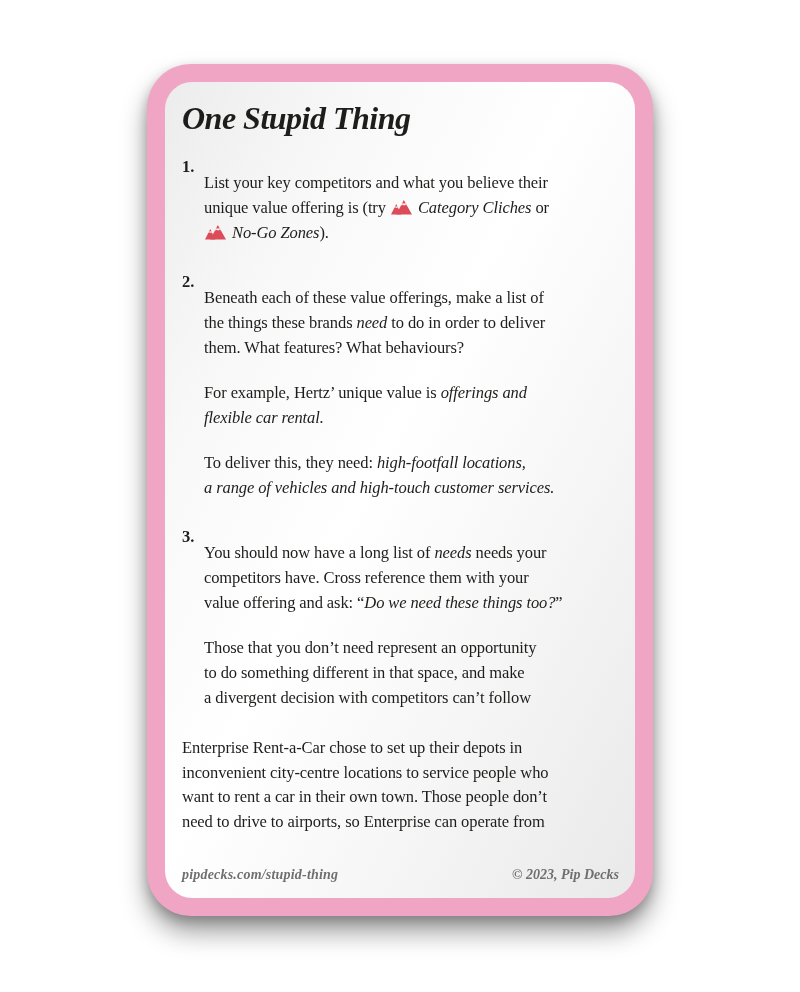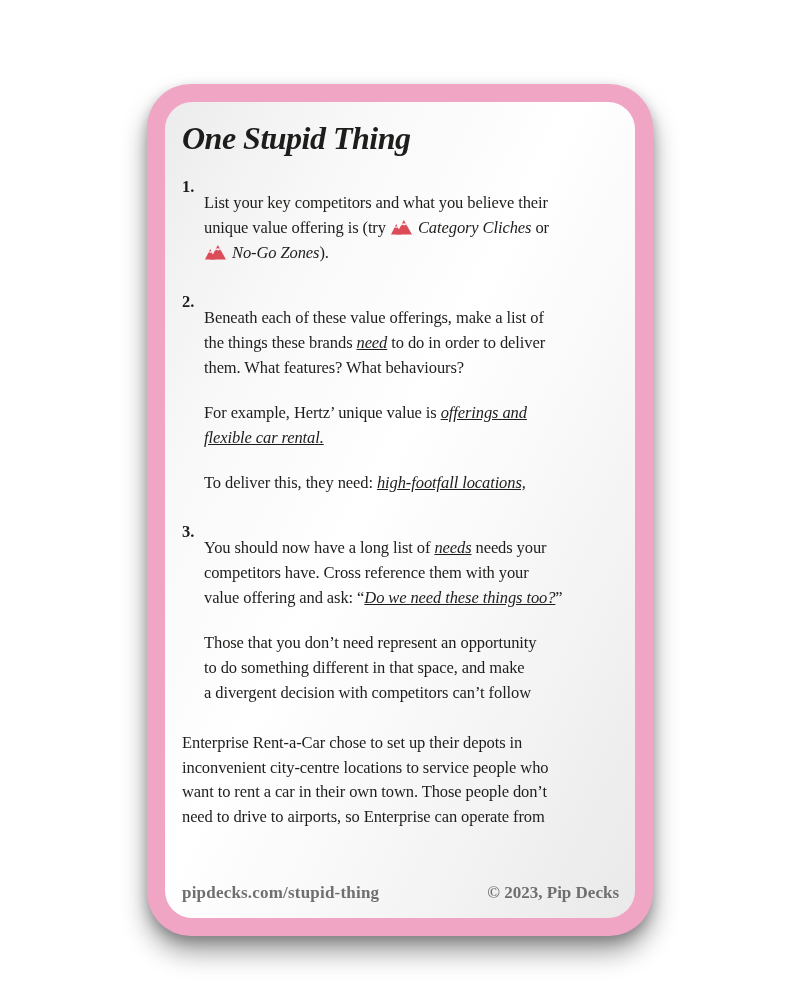--- a/index.html
+++ b/index.html
@@ -9,21 +9,21 @@
     --footer-gray:#6f6f6f;
   }
   *{box-sizing:border-box;}
   html,body{
     width:800px;height:992px;margin:0;padding:0;
     background:#ffffff;overflow:hidden;
     font-family:"Liberation Serif","DejaVu Serif",serif;
   }
   .page{position:relative;width:800px;height:992px;}
   .card{
-    position:absolute;left:147px;top:84px;width:506px;height:852px;
+    position:absolute;left:147px;top:64px;width:506px;height:852px;
     background:var(--border-pink,#f0a5c4);
     border-radius:44px;
     padding:18px;
     box-shadow:0 16px 26px rgba(0,0,0,.38),0 5px 12px rgba(0,0,0,.22);
   }
   .card-inner{
     position:relative;width:100%;height:100%;
     border-radius:27px;
     background:linear-gradient(118deg,#ececec 0%,#f8f8f8 22%,#ffffff 46%,#f6f6f6 70%,#e9e9e9 100%);
     padding:16px 16px 0 17px;
@@ -40,35 +40,35 @@
     font-size:16.5px;line-height:25px;
     letter-spacing:-0.1px;
     color:var(--text-color,#1d1d1b);
   }
   .step{display:flex;margin:0 0 24px 0;}
   .step-num{
     flex:0 0 22px;width:22px;font-weight:bold;
   }
   .step-body{flex:1;margin-top:16px;}
   .para + .para{margin-top:20px;}
-  .seg-i{font-style:italic;text-decoration:underline;}
+  .seg-i{font-style:italic;}
   .seg-bi{font-weight:normal;font-style:italic;}
   .note{
     margin-top:26px;
     font-size:16.5px;line-height:24.5px;
   }
   .mtn{
     width:21px;height:16px;
     vertical-align:-2px;
     margin:0 2px 0 1px;
   }
   .footer{
     position:absolute;left:17px;right:16px;bottom:15px;
     display:flex;justify-content:space-between;align-items:baseline;
-    font-size:17px;font-weight:bold;
+    font-size:14px;font-style:italic;font-weight:bold;
     color:var(--footer-gray,#6f6f6f);
   }
   .footer .f-left{letter-spacing:0.2px;}
 </style>
 </head>
 <body>
 
 <div class="page">
   <div class="card">
     <div class="card-inner">
@@ -88,21 +88,21 @@
     <polygon points="6.3,12.2 11.6,12.2 12.2,14.6 10.4,13.3 9,14.8 7.6,13.3 5.8,14.6" fill="#ffffff"></polygon>
     <polygon points="18.3,7.2 25.7,7.2 26.6,10.4 24.3,8.9 22.4,10.9 20.5,8.9 18.1,10.6 17.4,10" fill="#ffffff"></polygon>
   </svg><span> </span><span class="seg-bi">No-Go Zones</span><span>).</span></div>
             </div>
           </div>
           <div class="step">
             <span class="step-num">2.</span>
             <div class="step-body">
               <div class="para"><span>Beneath each of these value offerings, make a list of</span><br><span>the things these brands </span><span class="seg-i">need</span><span> to do in order to deliver</span><br><span>them. What features? What behaviours?</span></div>
               <div class="para"><span>For example, Hertz’ unique value is </span><span class="seg-i">offerings and</span><br><span class="seg-i">flexible car rental.</span></div>
-              <div class="para"><span>To deliver this, they need: </span><span class="seg-i">high-footfall locations,</span><br></div>
+              <div class="para"><span>To deliver this, they need: </span><span class="seg-i">high-footfall locations,</span><br><span class="seg-i">a range of vehicles and high-touch customer services.</span></div>
             </div>
           </div>
           <div class="step">
             <span class="step-num">3.</span>
             <div class="step-body">
               <div class="para"><span>You should now have a long list of </span><span class="seg-i">needs</span><span> needs your</span><br><span>competitors have. Cross reference them with your</span><br><span>value offering and ask: “</span><span class="seg-i">Do we need these things too?</span><span>”</span></div>
               <div class="para"><span>Those that you don’t need represent an opportunity</span><br><span>to do something different in that space, and make</span><br><span>a divergent decision with competitors can’t follow</span><br></div>
             </div>
           </div>
           <div class="note"><span>Enterprise Rent-a-Car chose to set up their depots in</span><br><span>inconvenient city-centre locations to service people who</span><br><span>want to rent a car in their own town. Those people don’t</span><br><span>need to drive to airports, so Enterprise can operate from</span><br></div>

